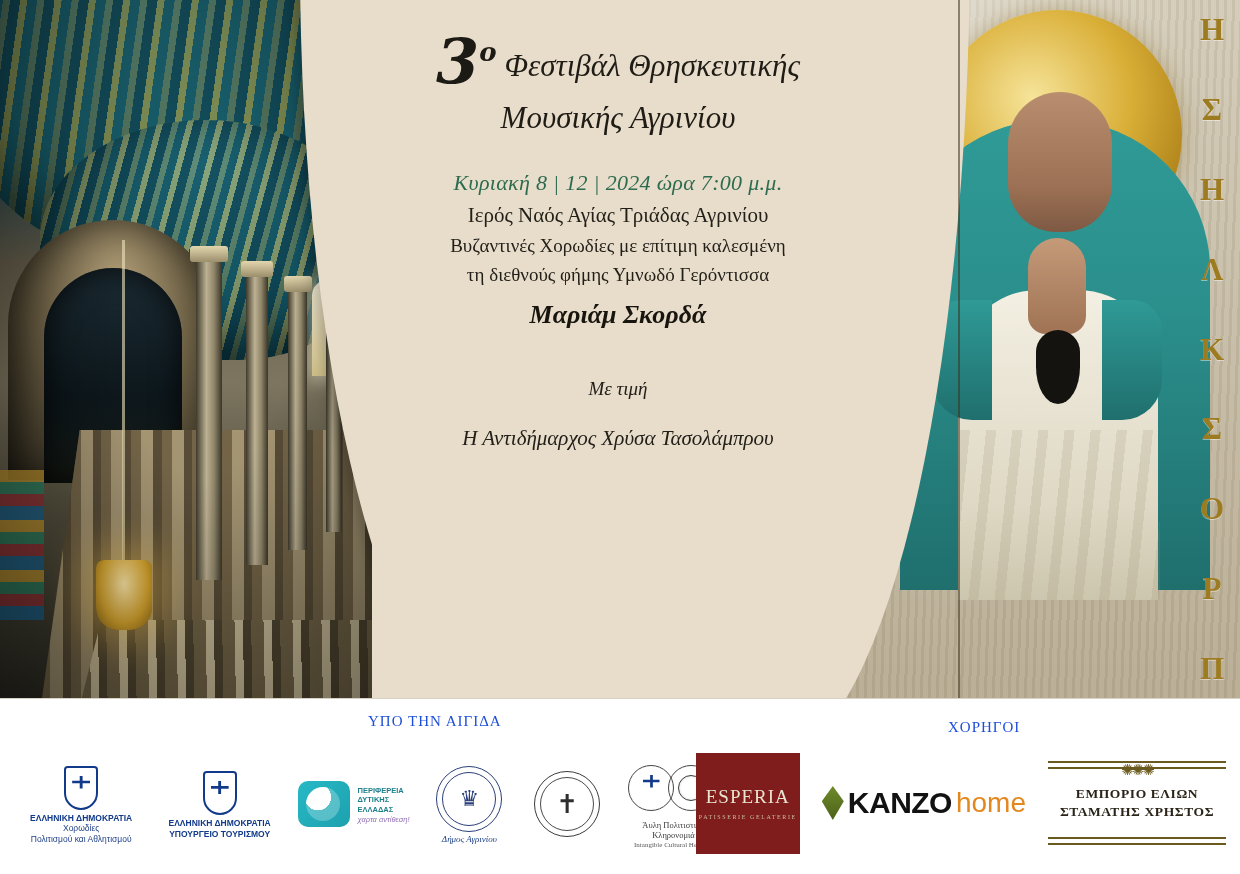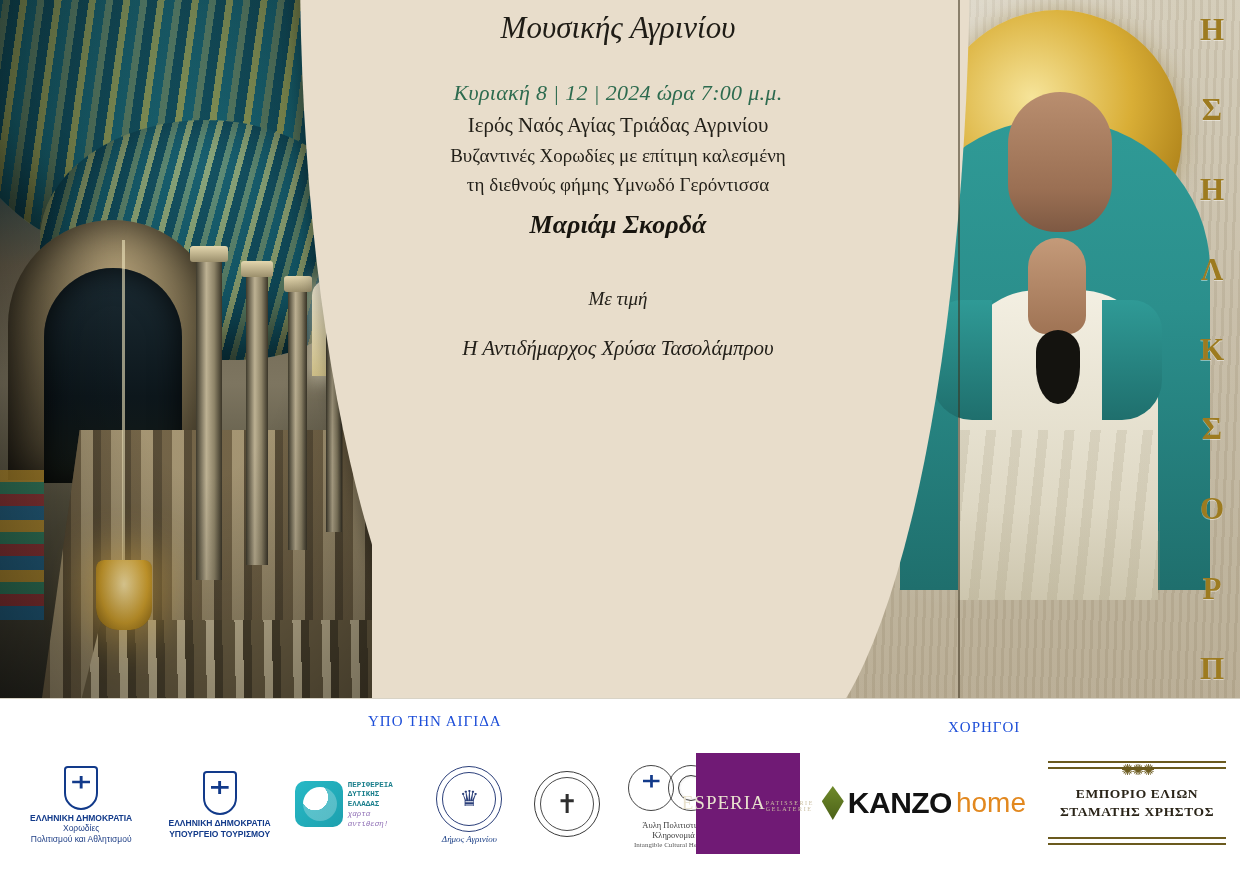--- a/index.html
+++ b/index.html
@@ -305,21 +305,21 @@
     width: 52px; height: 46px; margin: 0 auto 2px;
     border-radius: 10px;
     background: linear-gradient(135deg, #27b9c6, #1da0ae);
     position: relative; overflow: hidden;
   }
   .pdef::after {
     content: ""; position: absolute; left: 8px; top: 6px;
     width: 34px; height: 34px; border-radius: 50%;
     background: radial-gradient(circle at 35% 30%, #ffffff 0 40%, rgba(255,255,255,0.25) 41% 100%);
   }
-  .pdef-txt { font-size: 7.5px; color: #1b7f8c; font-weight: 700; line-height: 1.3; font-family: Liberation Mono, monospace; }
+  .pdef-txt { font-size: 7.5px; color: #1b7f8c; font-weight: 700; line-height: 1.3; font-family: Liberation Sans, sans-serif; }
   .pdef-txt .slog { color: #8f6fb5; font-style: italic; font-weight: 400; }
 
   .seal {
     width: 66px; height: 66px; margin: 0 auto 2px;
     border: 1.5px solid #2b3f7a; border-radius: 50%;
     background: #fff; position: relative; overflow: hidden;
   }
   .seal.dark { border-color: #3a3a3a; }
   .seal .ring {
     position: absolute; inset: 5px; border: 1px solid #2b3f7a; border-radius: 50%;
@@ -349,22 +349,22 @@
   .heritage .h2::after {
     content: ""; position: absolute; inset: 9px;
     border: 1.3px solid #3a3a3a; border-radius: 50%;
     background: radial-gradient(circle at 50% 50%, #ffffff 55%, #cfcfcf 100%);
   }
   .heritage-cap { font-size: 8.5px; color: #3a3a3a; line-height: 1.25; }
   .heritage-cap .it { font-size: 7px; color: #5a5a5a; }
 
   .esperia {
     width: 104px; height: 101px;
-    background: #701a75; color: #e9e3cf;
-    display: flex; flex-direction: row;
+    background: #7f1d1d; color: #e9e3cf;
+    display: flex; flex-direction: column;
     align-items: center; justify-content: center;
   }
   .esperia .nm { font-size: 19px; letter-spacing: 1px; }
   .esperia .sl { font-size: 6px; letter-spacing: 1.6px; margin-top: 6px; color: #cbbfa2; }
 
   .kanzo { display: flex; align-items: center; gap: 4px; }
   .kanzo .leaf {
     width: 22px; height: 34px;
     background: linear-gradient(#6f8a2b, #4c6218);
     clip-path: polygon(50% 0, 100% 45%, 50% 100%, 0 45%);
@@ -418,20 +418,26 @@
       <div class="cap p2"></div>
       <div class="cap p3"></div>
       <div class="floor"></div>
       <div class="lampwire"></div>
       <div class="lamp"></div>
       <div class="dark"></div>
       <div class="photo-edge"></div>
     </div>
 
     <div class="center">
+      <div class="t-row">
+        <div class="ordinal">
+          <span>3</span><sup>ο</sup>
+        </div>
+        <div class="title-main">Φεστιβάλ Θρησκευτικής</div>
+      </div>
       <div class="title-second">Μουσικής Αγρινίου</div>
 
 
       <div class="block">
         <div class="when">Κυριακή  8 | 12 | 2024 ώρα 7:00 μ.μ.</div>
         <div class="line">Ιερός Ναός Αγίας Τριάδας Αγρινίου</div>
         <div class="line sm">Βυζαντινές Χορωδίες με επίτιμη καλεσμένη</div>
         <div class="line sm">τη διεθνούς φήμης Υμνωδό Γερόντισσα</div>
         <div class="guest">Μαριάμ Σκορδά</div>
       </div>

